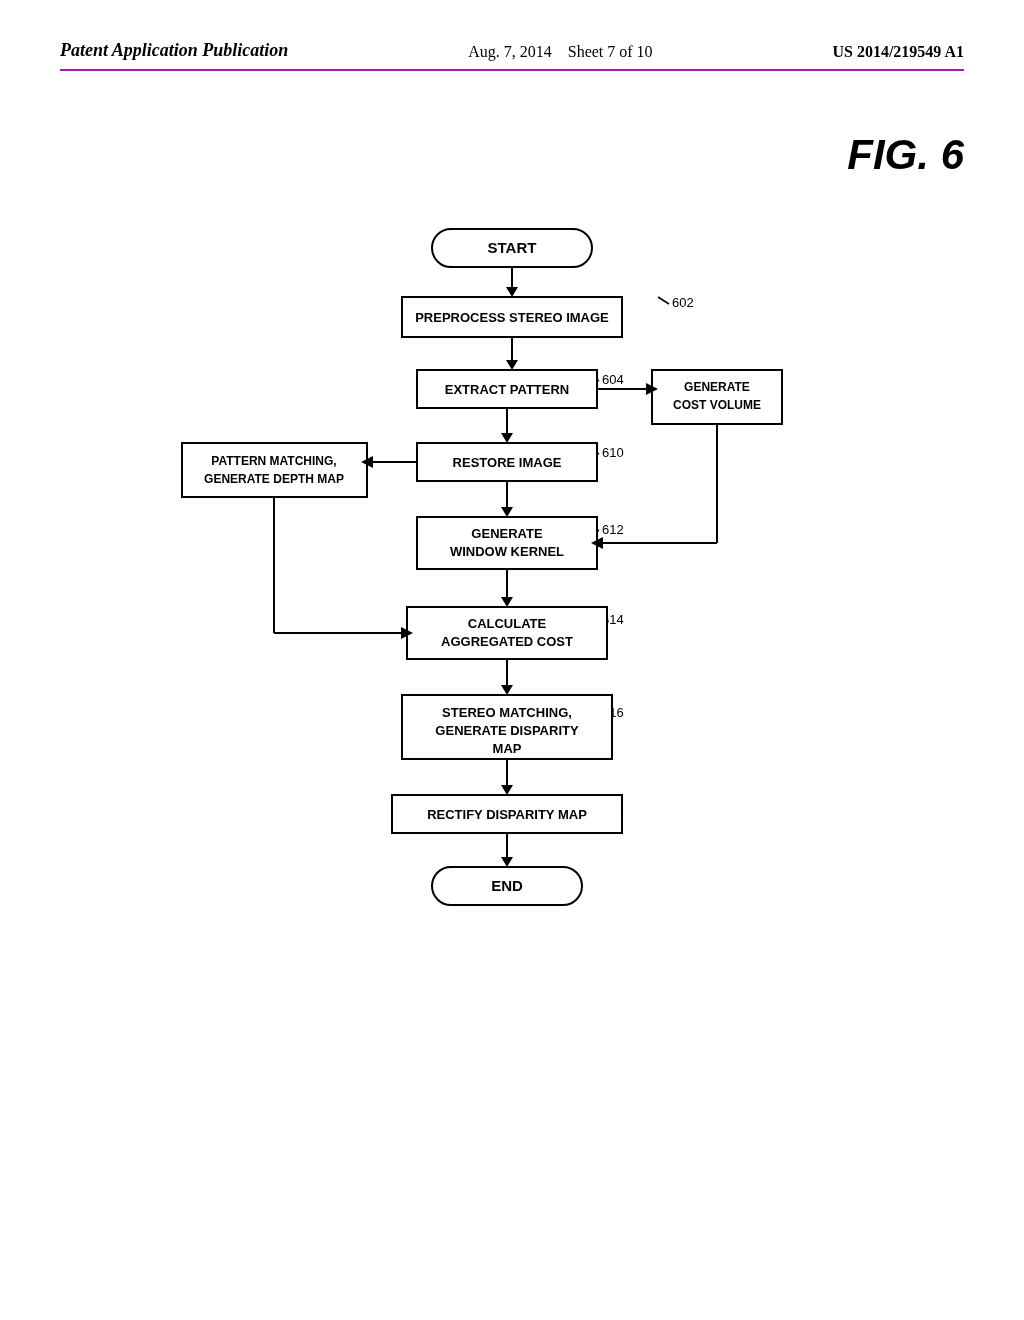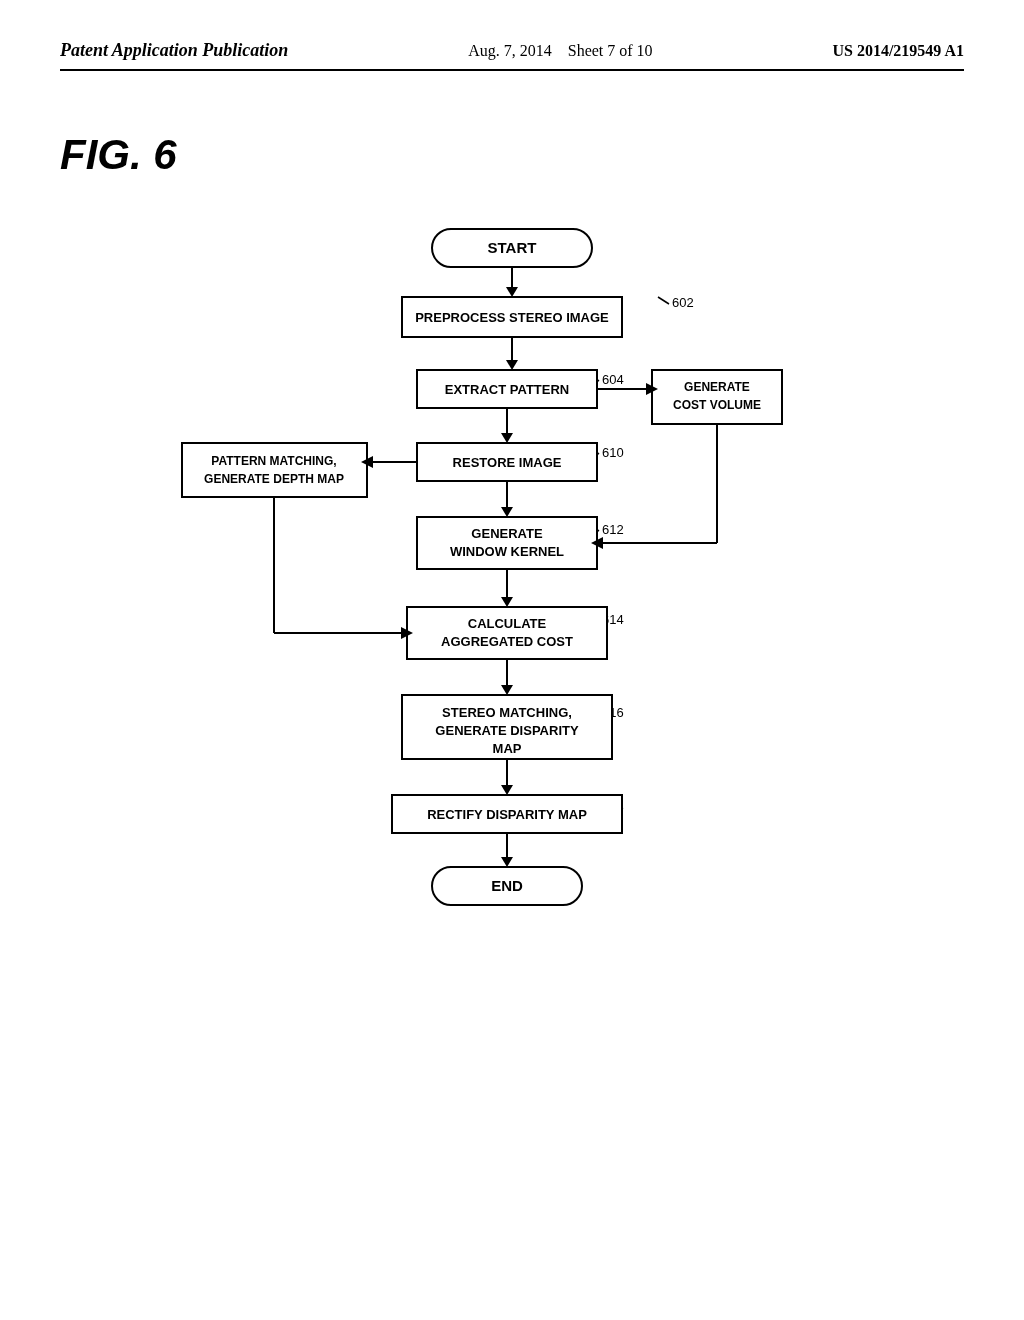--- a/index.html
+++ b/index.html
@@ -14,41 +14,41 @@
     .page {
       width: 1024px;
       min-height: 1320px;
       background: #fff;
       padding: 40px 60px;
       position: relative;
     }
     .header {
       display: flex;
       justify-content: space-between;
-      align-items: center;
-      border-bottom: 2px solid #000000;
+      align-items: flex-end;
+      border-bottom: 2px solid #a21caf;
       padding-bottom: 8px;
       margin-bottom: 10px;
     }
     .header-left {
       font-size: 18px;
       font-weight: bold;
       font-style: italic;
     }
     .header-center {
       font-size: 16px;
       text-align: center;
     }
     .header-right {
       font-size: 16px;
       text-align: right;
       font-weight: bold;
     }
     .fig-title {
-      text-align: left;
+      text-align: right;
       font-size: 42px;
       font-style: italic;
       font-weight: bold;
       margin: 60px 0 40px 0;
       font-family: Arial, sans-serif;
     }
     
     .flowchart-svg {
       display: block;
       margin: 0 auto;

